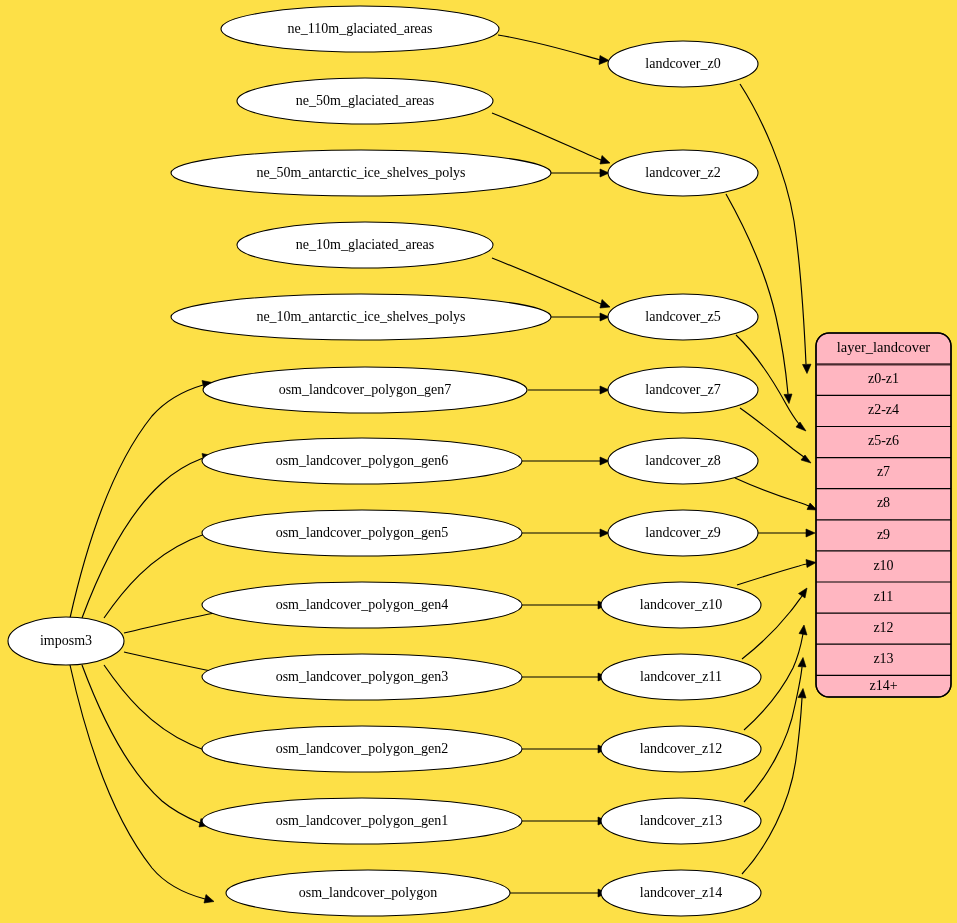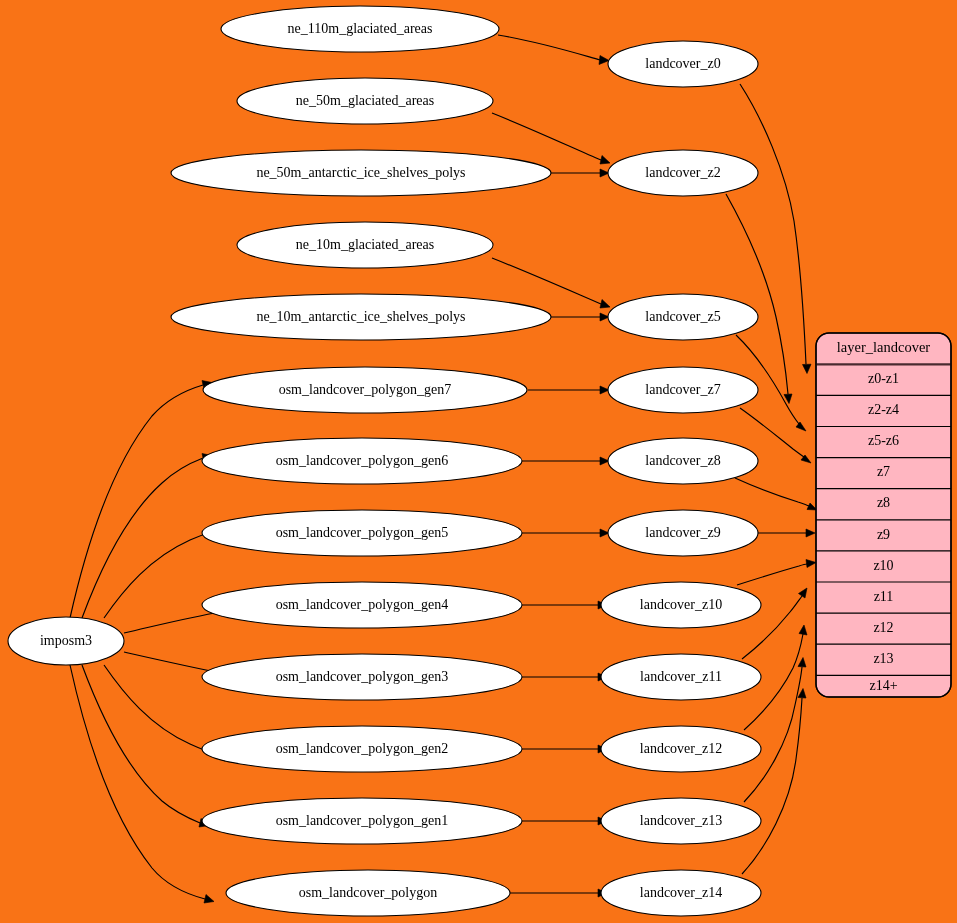--- a/index.html
+++ b/index.html
@@ -10,21 +10,21 @@
   body {
     width: 957px;
     height: 923px;
     font-family: "Liberation Serif", "DejaVu Serif", serif;
     overflow: hidden;
   }
   #graph-root {
     position: relative;
     width: 957px;
     height: 923px;
-    background: #f97316;
+    background: #fde047;
   }
   svg#graph-svg {
     display: block;
     width: 957px;
     height: 923px;
   }
   .node-ellipse {
     fill: #ffffff;
     stroke: #000000;
     stroke-width: 1.1;

